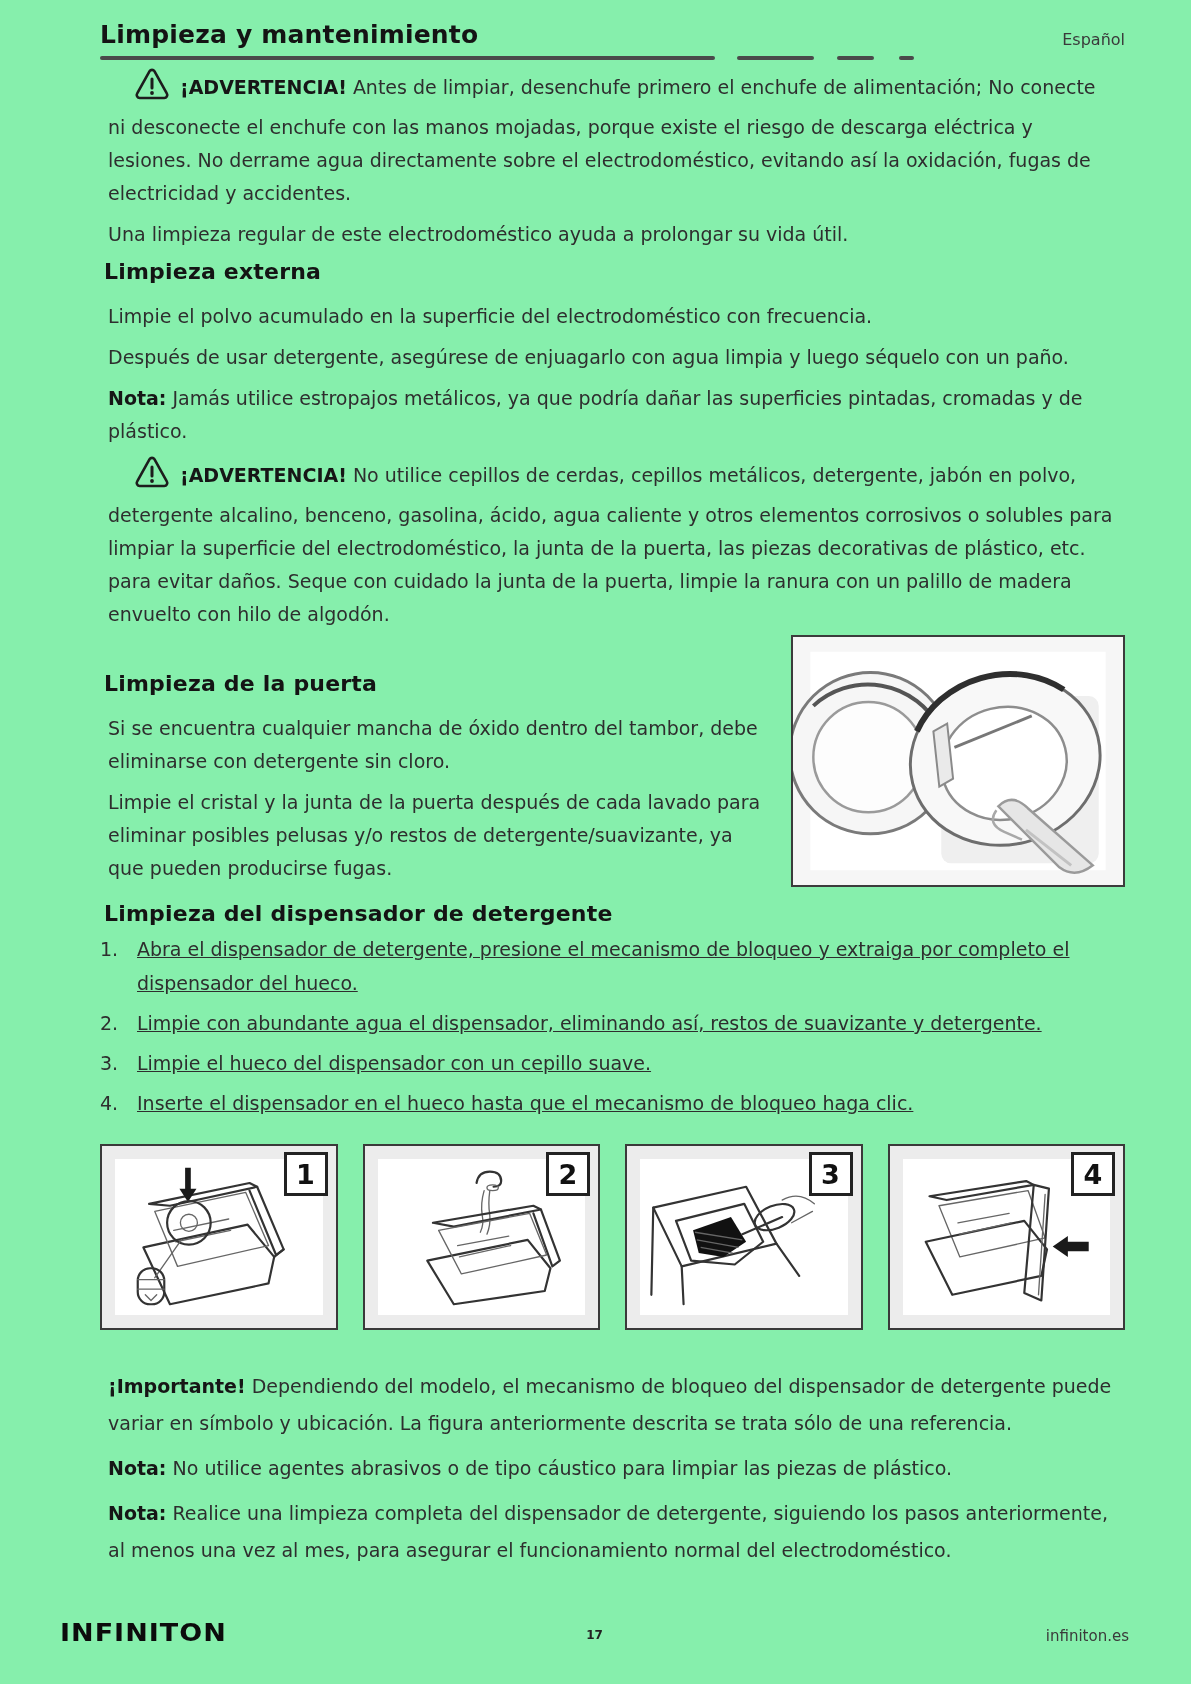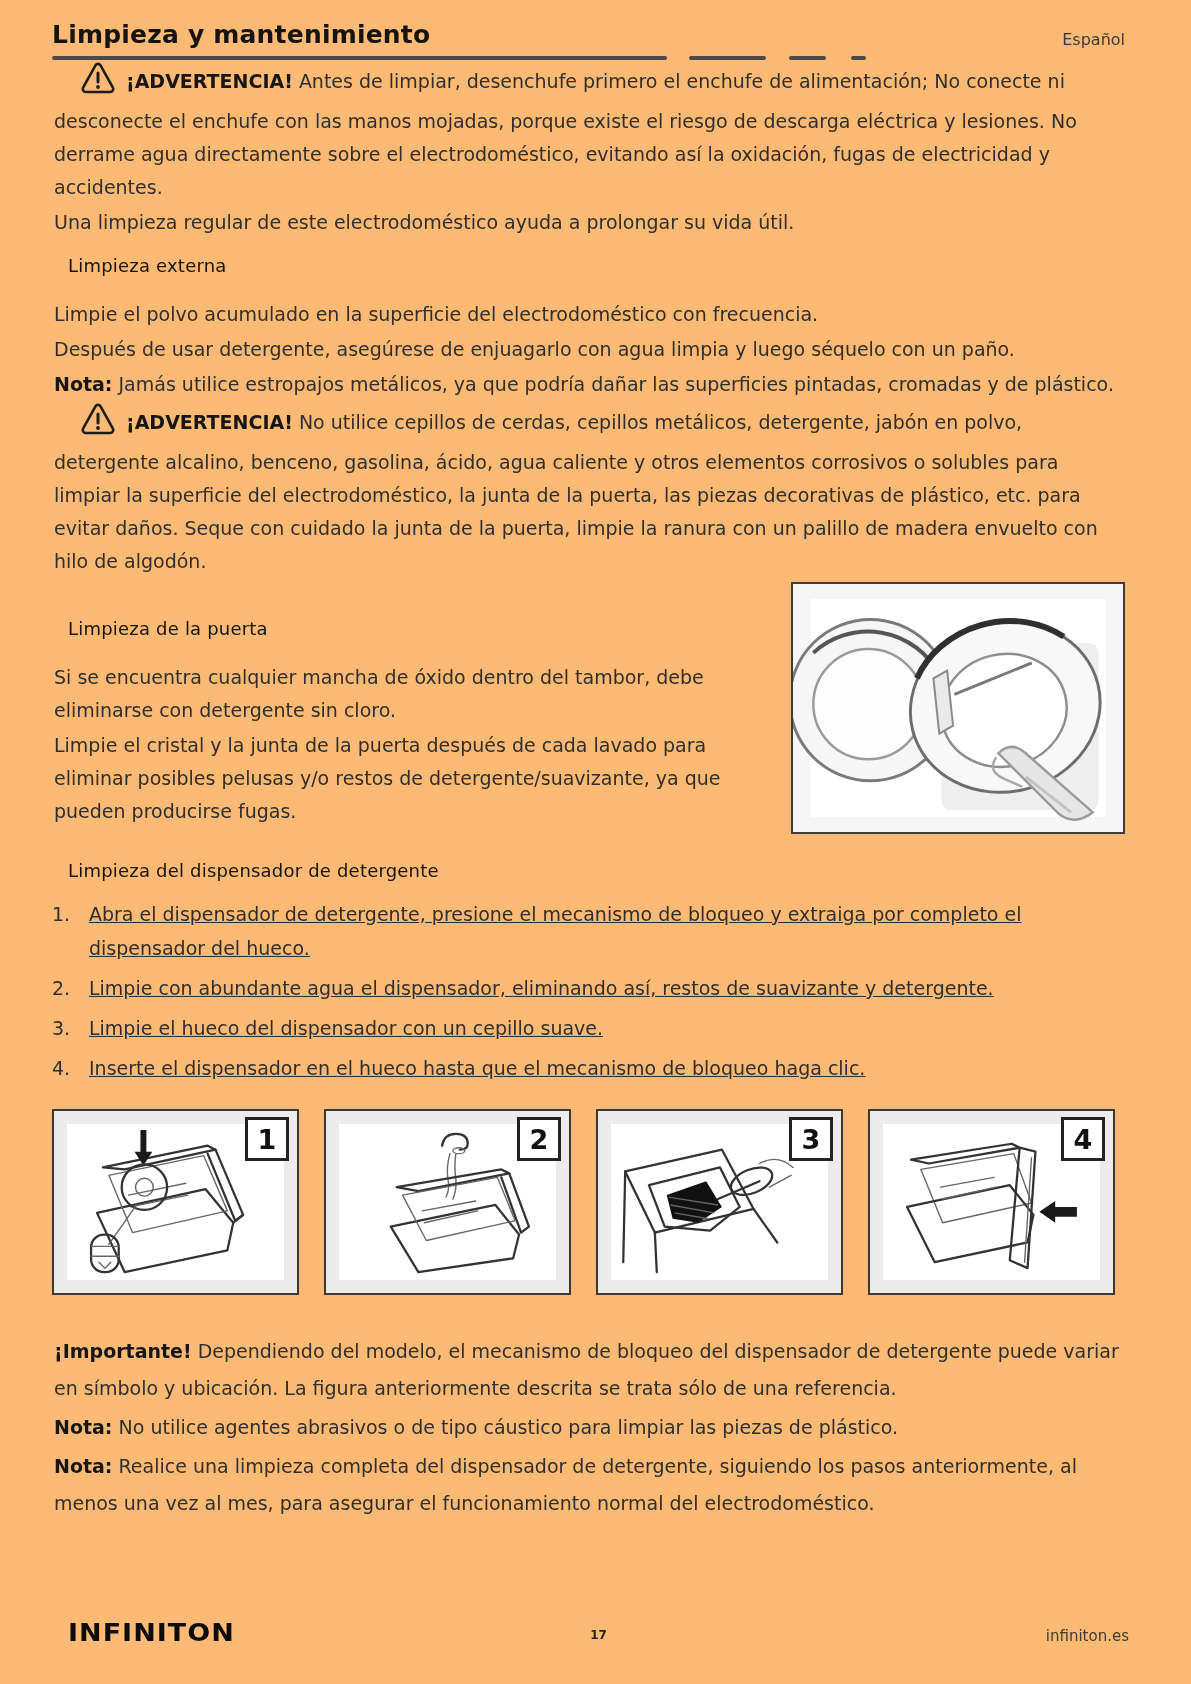--- a/index.html
+++ b/index.html
@@ -1,43 +1,43 @@
 <!DOCTYPE html>
 <html><head>
 <meta charset="utf-8">
 <style>
   html,body{margin:0;padding:0;background:#ffffff;}
   .page{
     position:relative;
     width:1191px;height:1684px;
     margin:0 auto;
-    background:#fdba74;
+    background:#86efac;
     font-family:"DejaVu Sans","Liberation Sans",sans-serif;
     color:#2e2e2e;
     box-sizing:border-box;
-    padding:20px 66px 0 52px;
+    padding:20px 66px 0 100px;
     overflow:hidden;
   }
   
   .hdr{display:flex;justify-content:space-between;align-items:flex-end;}
   .hdr h1{margin:0;font-size:25px;font-weight:800;color:#141414;letter-spacing:0.2px;}
   .lang{font-size:16px;color:#3a3a3a;}
   .rule-row{display:flex;align-items:center;margin-top:7px;height:4px;}
   .rule-row .seg{height:3.5px;background:#4a4a4a;border-radius:2px;}
   .seg.s1{width:615px;}
   .seg.s2{width:77px;margin-left:22px;}
   .seg.s3{width:37px;margin-left:23px;}
   .seg.s4{width:15px;margin-left:25px;}
   
-  p.body{font-size:19px;line-height:33px;margin:2px;}
+  p.body{font-size:19px;line-height:33px;margin:8px;}
   .b{font-weight:800;color:#161616;}
   .warn{margin-top:24px;}
   .warn .lead-indent{display:inline-block;width:26px;}
   .warn-icon{display:inline-block;vertical-align:-7px;margin-right:10px;}
-  h2.sec{font-size:18px;font-weight:400;color:#141414;margin:16px;letter-spacing:0.2px;}
+  h2.sec{font-size:22px;font-weight:700;color:#141414;margin:4px;letter-spacing:0.2px;}
   .mt-ext{margin-top:40px;}
   .mt-warn2{margin-top:42px;}
   .mt-door{margin-top:40px;}
   .gap4{height:4px;}
   
   .door-wrap{margin-top:40px;}
   .door-photo{
     float:right;width:334px;height:252px;
     border:2px solid #3c3c3c;background:#f6f6f6;
     margin:-36px 0 10px 28px;box-sizing:border-box;
@@ -60,21 +60,21 @@
   .badge{
     position:absolute;top:6px;right:8px;width:38px;height:38px;
     border:3px solid #222;background:#fff;
     display:flex;align-items:center;justify-content:center;
     font-size:27px;font-weight:700;color:#111;
   }
   
   .notes{margin-top:38px;}
   .notes p.body{line-height:37px;}
   
-  .footer{position:absolute;left:68px;right:62px;top:1612px;height:40px;}
+  .footer{position:absolute;left:60px;right:62px;top:1612px;height:40px;}
   .brand{
     position:absolute;left:0;top:4px;font-size:27px;font-weight:800;color:#0c0c0c;
     letter-spacing:1px;transform:scaleY(0.92);transform-origin:left bottom;
   }
   .pageno{position:absolute;left:50%;transform:translateX(-50%);top:16px;font-size:12px;font-weight:700;color:#222;}
   .site{position:absolute;right:0;top:15px;font-size:15px;color:#3a3a3a;}
   .lineart{stroke:#333;fill:none;stroke-width:2.3;stroke-linecap:round;stroke-linejoin:round;}
   .thin{stroke:#666;stroke-width:1.4;}
 </style>
 </head>

